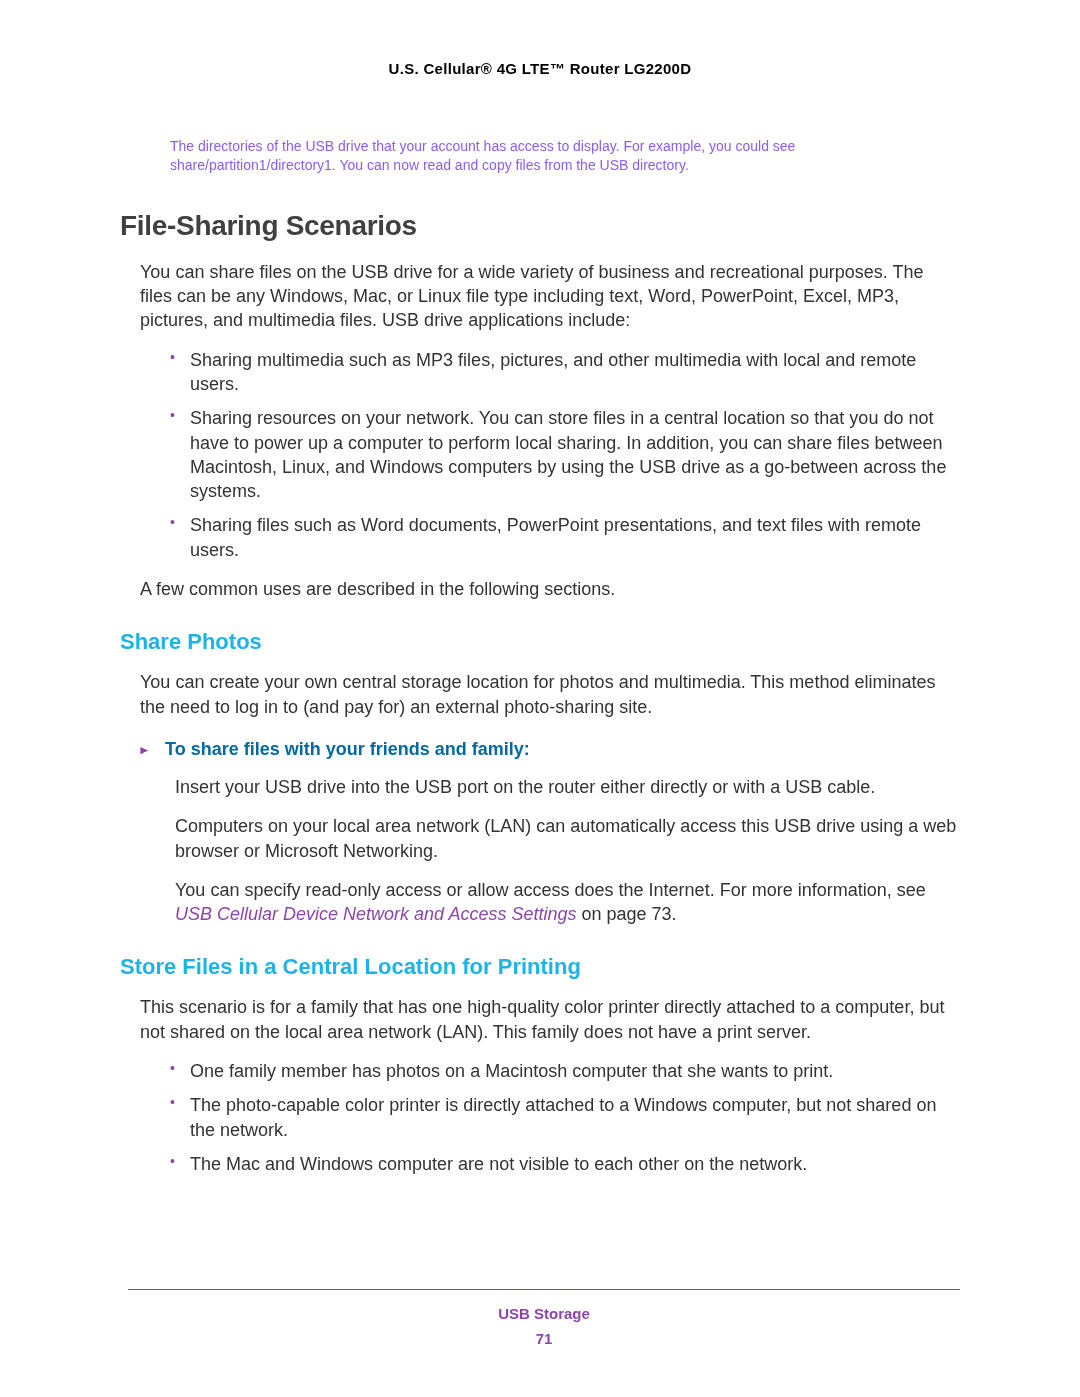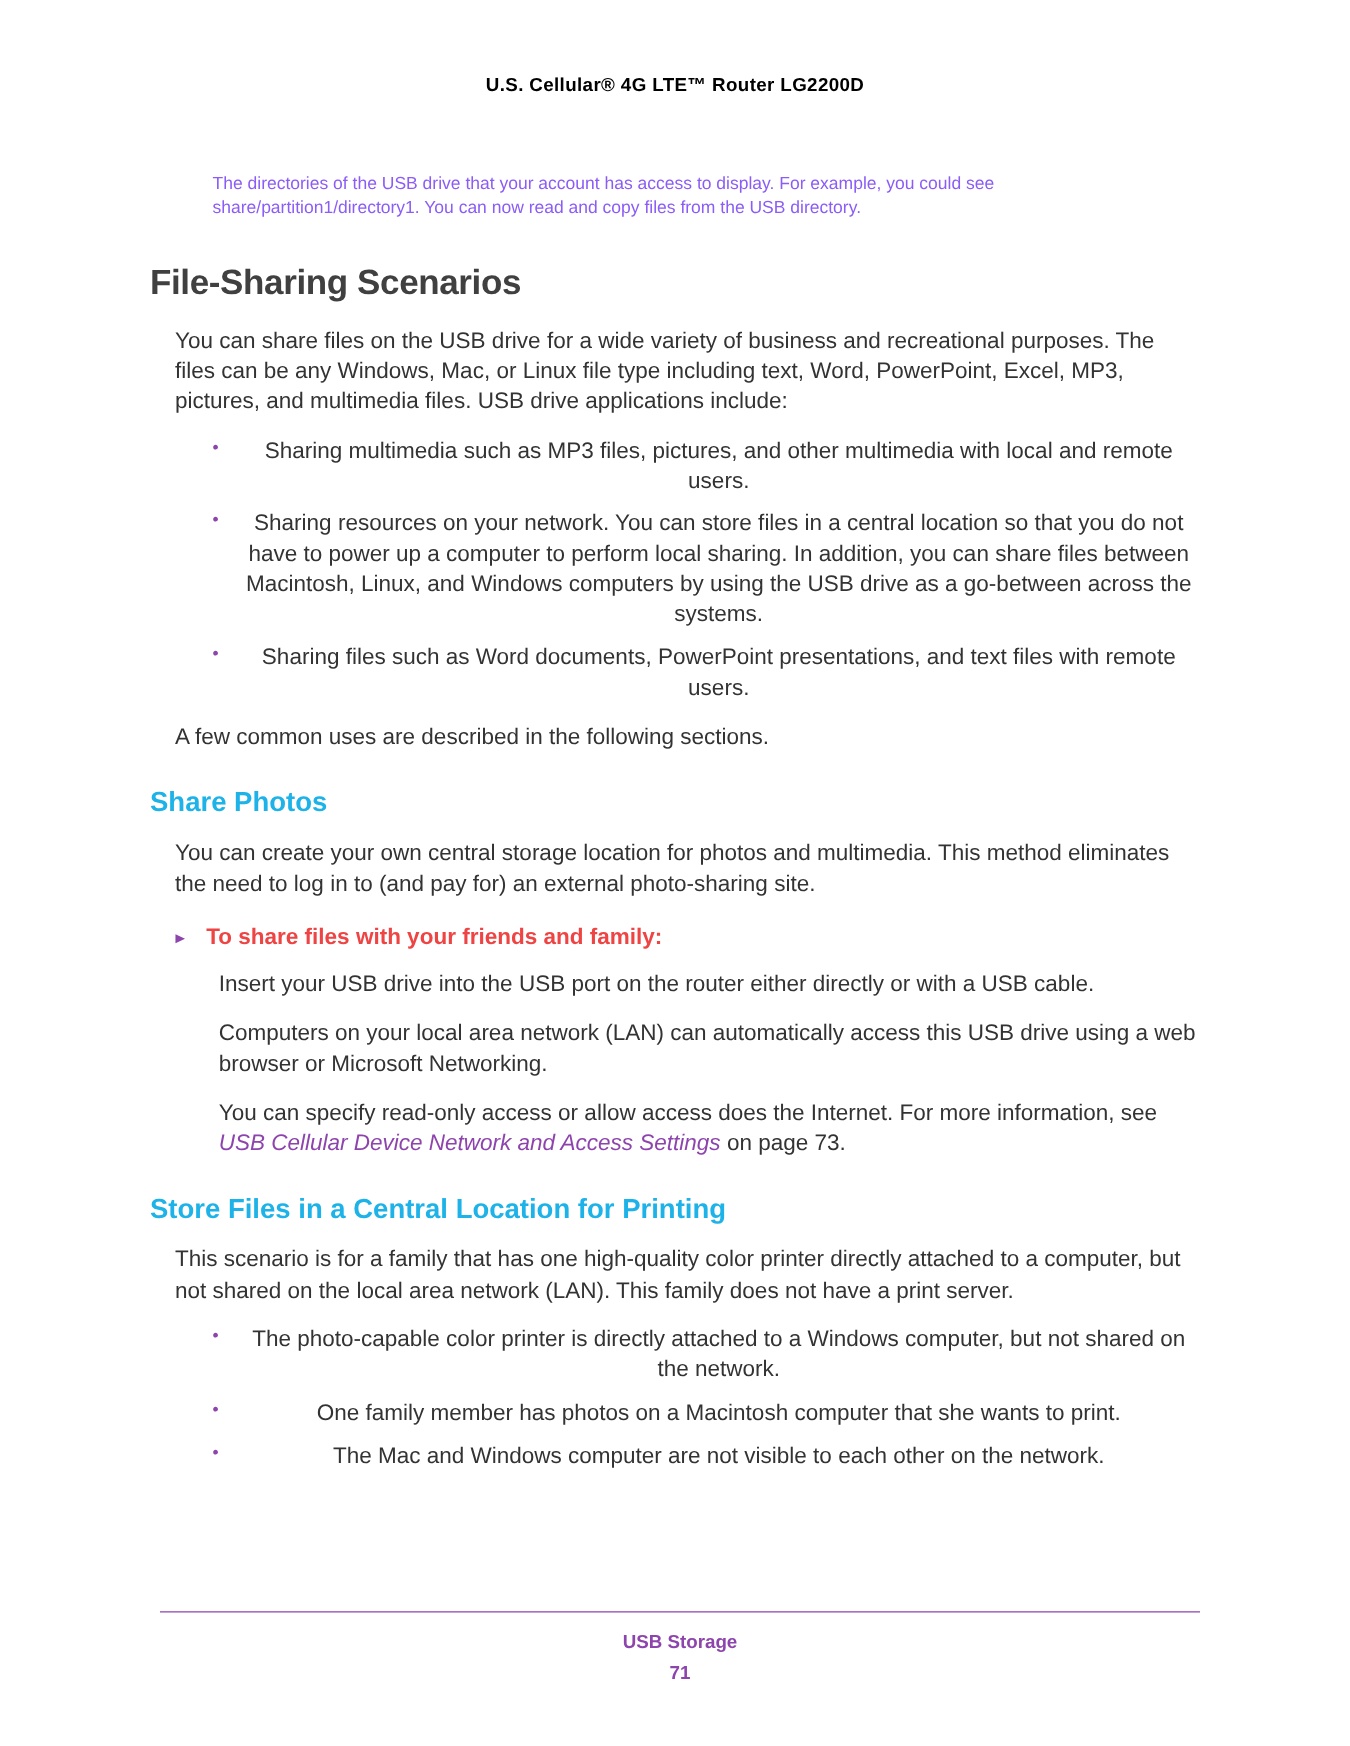--- a/index.html
+++ b/index.html
@@ -55,42 +55,41 @@
       font-size: 18px;
       line-height: 1.35;
       color: #333333;
       margin-bottom: 15px;
       margin-left: 20px;
     }
     .bullet-list {
       list-style: none;
       margin-left: 50px;
       margin-bottom: 15px;
-      text-align: center;
     }
     .bullet-list li {
       font-size: 18px;
       line-height: 1.35;
       color: #333333;
       margin-bottom: 10px;
       position: relative;
       padding-left: 20px;
     }
     .bullet-list li::before {
       content: "•";
       color: #8E44AD;
       position: absolute;
       left: 0;
       top: 0;
       font-size: 14px;
     }
     .procedure-heading {
       font-size: 18px;
       font-weight: bold;
-      color: #ef4444;
+      color: #0369a1;
       margin-left: 20px;
       margin-top: 20px;
       margin-bottom: 15px;
       position: relative;
       padding-left: 25px;
     }
     .procedure-heading::before {
       content: "\2023";
       color: #8E44AD;
       position: absolute;
@@ -165,22 +164,22 @@
   <p class="procedure-para">Computers on your local area network (LAN) can automatically access this USB drive using a web browser or Microsoft Networking.</p>
   <p class="procedure-para">
     <span>You can specify read-only access or allow access does the Internet. For more information, see </span><span class="italiclink">USB Cellular Device Network and Access Settings</span><span> on page 73.</span>
   </p>
 
   <h2 class="h2-heading">Store Files in a Central Location for Printing</h2>
 
   <p class="body-para">This scenario is for a family that has one high-quality color printer directly attached to a computer, but not shared on the local area network (LAN). This family does not have a print server.</p>
 
   <ul class="bullet-list">
+    <li>One family member has photos on a Macintosh computer that she wants to print.</li>
     <li>The photo-capable color printer is directly attached to a Windows computer, but not shared on the network.</li>
-    <li>One family member has photos on a Macintosh computer that she wants to print.</li>
     <li>The Mac and Windows computer are not visible to each other on the network.</li>
   </ul>
 
   <div class="footer-area">
     <div class="footer-line"></div>
     <div class="footer-title">USB Storage</div>
     <div class="footer-page">71</div>
   </div>
 
 </div>

